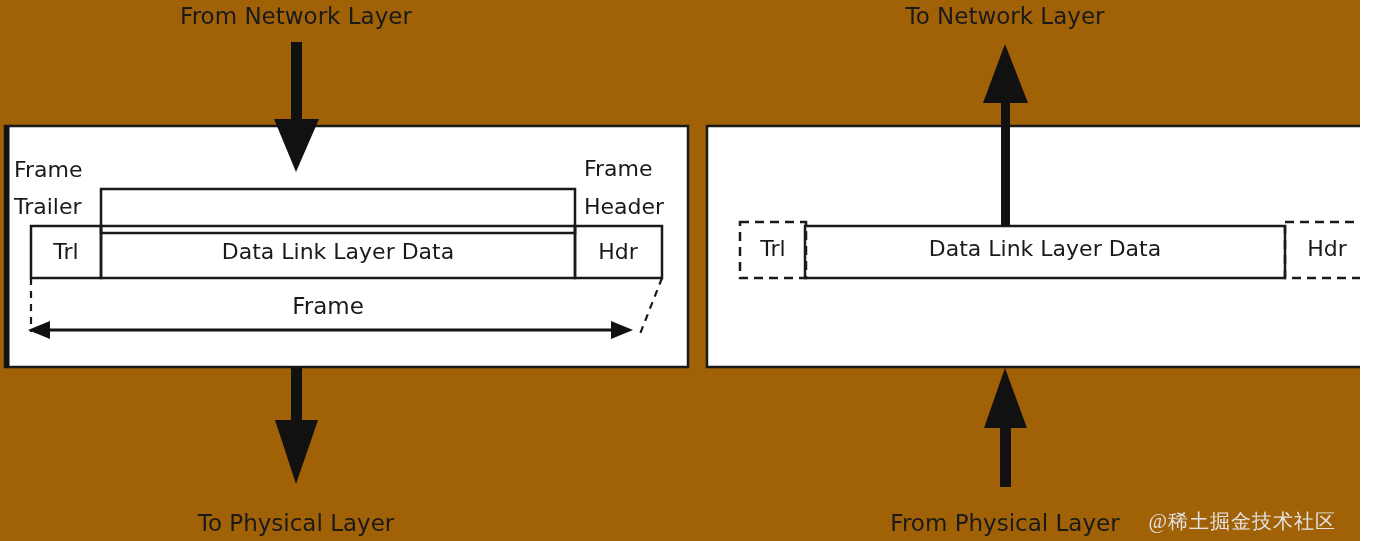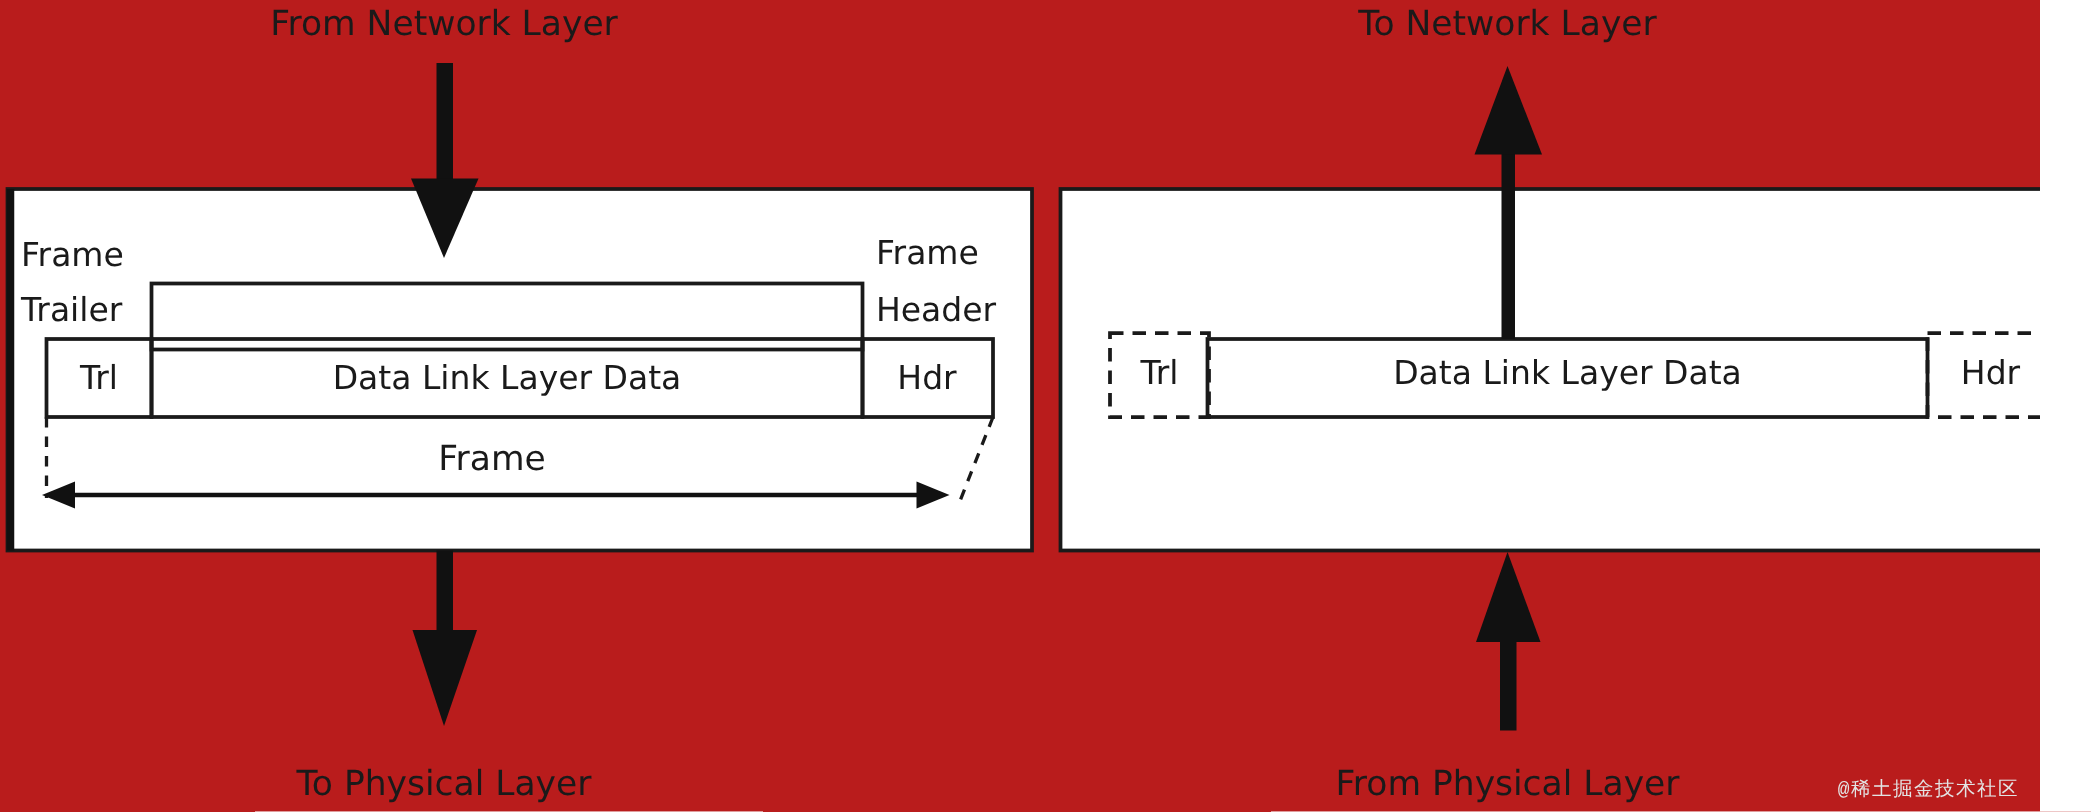--- a/index.html
+++ b/index.html
@@ -4,21 +4,21 @@
 <style>
   html, body {
     margin: 0;
     padding: 0;
     background: #ffffff;
   }
   #root {
     position: relative;
     width: 1360px;
     height: 541px;
-    background: #b91c1c;
+    background: #a16207;
     font-family: "DejaVu Sans", "Liberation Sans", sans-serif;
     overflow: hidden;
   }
   svg.diagram {
     position: absolute;
     left: 0;
     top: 0;
     width: 1394px;
     height: 541px;
   }
@@ -45,24 +45,24 @@
   .dash-guide {
     fill: none;
     stroke: #1a1a1a;
     stroke-width: 2.2;
     stroke-dasharray: 7 6;
   }
   .arrow-solid { fill: #111111; stroke: none; }
   .measure-line { stroke: #111111; stroke-width: 3; fill: none; }
   .watermark {
     position: absolute;
-    right: 14px;
+    right: 24px;
     bottom: 6px;
-    font-family: Liberation Mono, monospace;
-    font-size: 13px;
+    font-family: Liberation Serif, serif;
+    font-size: 20px;
     color: #e3e3e3;
     letter-spacing: 1px;
     white-space: nowrap;
     user-select: none;
   }
 </style>
 </head>
 <body>
 
 <div id="root">

